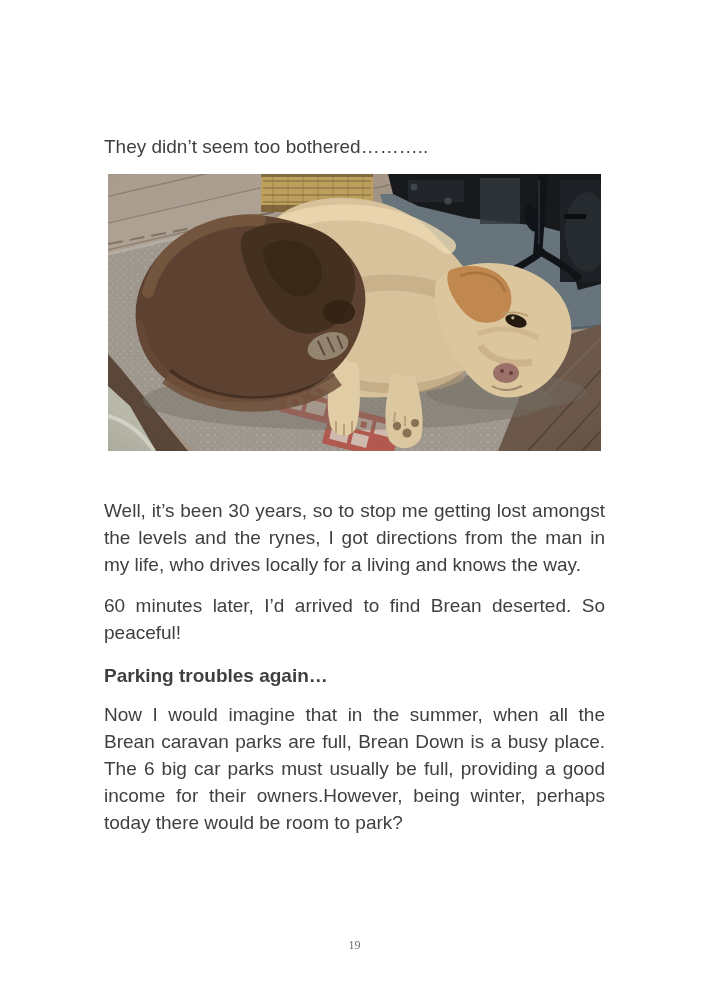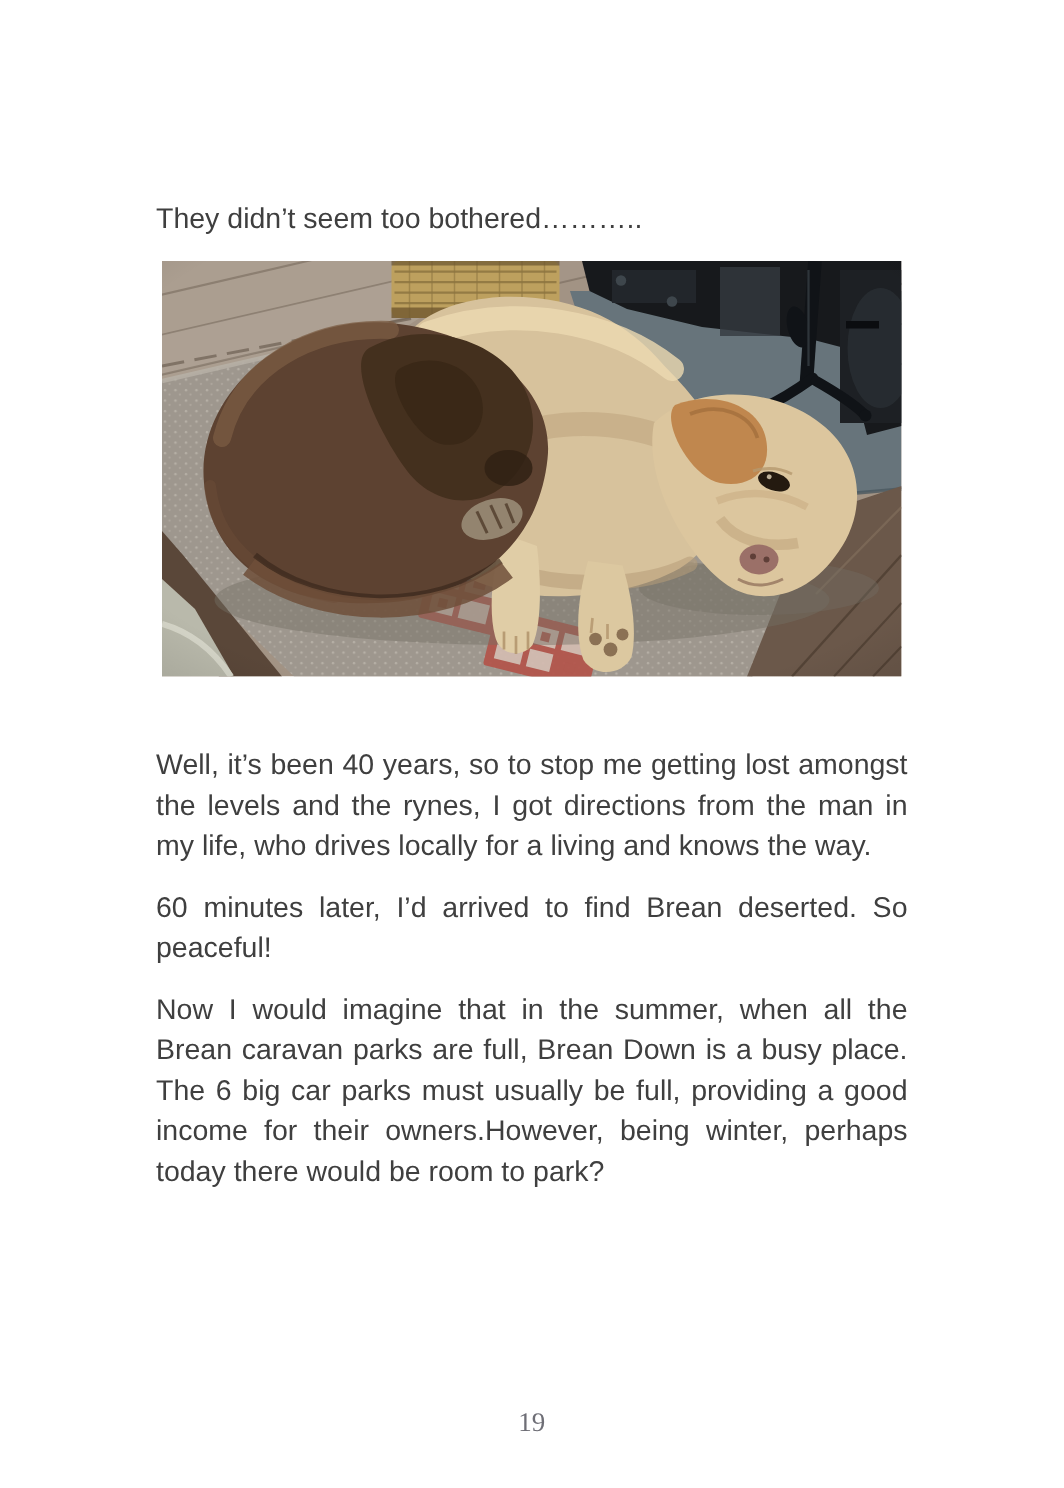--- a/index.html
+++ b/index.html
@@ -27,21 +27,21 @@
     margin:0 0 14px 0;
   }
   h2.sub{
     font-size:19px;line-height:27px;font-weight:bold;
     margin:16px 0 12px 0;color:#3f3f3f;
   }
   .page-number{
     position:absolute;left:0;top:938px;width:709px;
     text-align:center;
     font-family:"Liberation Serif","DejaVu Serif",serif;
-    font-size:18px;color:#6e6e76;
+    font-size:12px;color:#6e6e76;
   }
 </style>
 </head>
 <body>
 
 <div class="page">
   <div class="content">
 
     <p class="intro">They didn’t seem too bothered………..</p>
 
@@ -226,19 +226,20 @@
             <line x1="212" y1="164" x2="214" y2="180" stroke="#5d4a38" stroke-width="2"></line>
             <line x1="222" y1="163" x2="224" y2="180" stroke="#5d4a38" stroke-width="2"></line>
             <line x1="232" y1="165" x2="233" y2="179" stroke="#5d4a38" stroke-width="2"></line>
           </g>
         </g>
 
         <rect x="0" y="0" width="493" height="277" fill="url(#vg)"></rect>
       </svg>
     </figure>
 
-    <p class="body">Well, it’s been 40 years, so to stop me getting lost amongst the levels and the rynes, I got directions from the man in my life, who drives locally for a living and knows the way.</p>
+    <p class="body">Well, it’s been 30 years, so to stop me getting lost amongst the levels and the rynes, I got directions from the man in my life, who drives locally for a living and knows the way.</p>
     <p class="body">60 minutes later, I’d arrived to find Brean deserted. So peaceful!</p>
+    <h2 class="sub">Parking troubles again…</h2>
     <p class="body">Now I would imagine that in the summer, when all the Brean caravan parks are full, Brean Down is a busy place. The 6 big car parks must usually be full, providing a good income for their owners.However, being winter, perhaps today there would be room to park?</p>
   </div>
 
   <div class="page-number">19</div>
 </div>
 
 </body></html>

